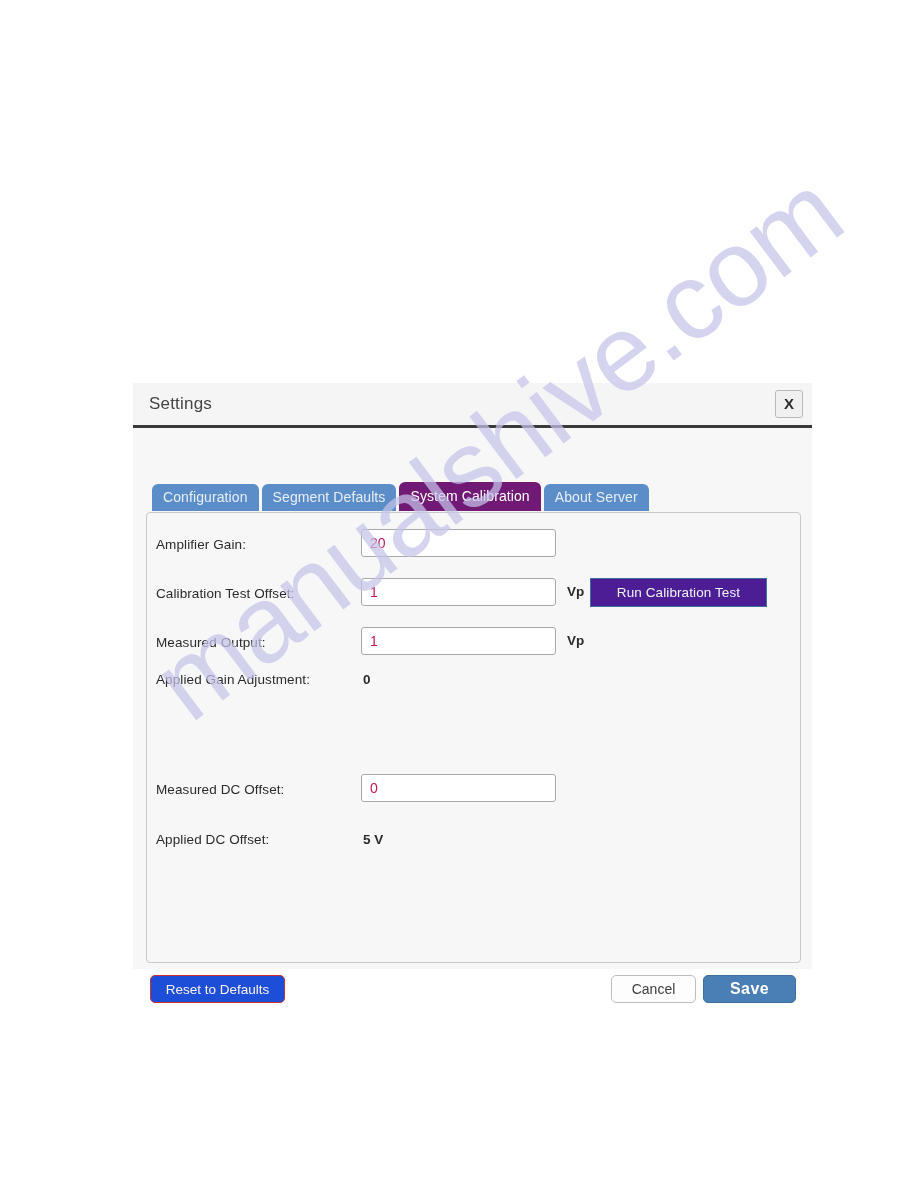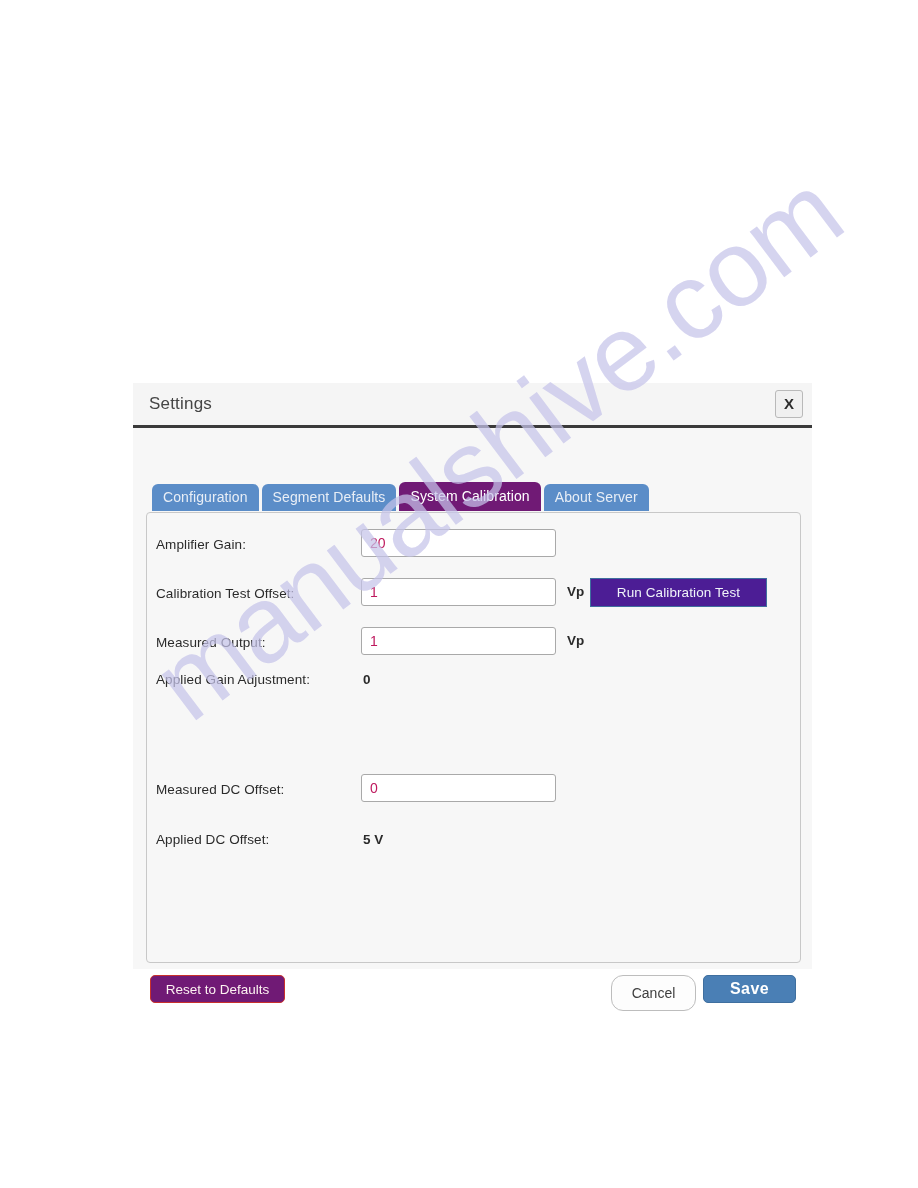--- a/index.html
+++ b/index.html
@@ -215,38 +215,38 @@
     top: 547px;
     width: 655px;
     height: 30px;
   }
   .btn-reset {
     position: absolute;
     left: 4px;
     top: 0;
     width: 135px;
     height: 28px;
-    background: #701a75;
+    background: #1d4ed8;
     border: 1px solid #c9302c;
     border-radius: 5px;
     box-sizing: border-box;
     color: #fdf2f1;
     font-family: "Liberation Sans", sans-serif;
     font-size: 13.5px;
     cursor: pointer;
   }
   .btn-cancel {
     position: absolute;
     right: 105px;
     top: 0;
     width: 85px;
-    height: 36px;
+    height: 28px;
     background: #fdfdfd;
     border: 1px solid #bdbdbd;
-    border-radius: 12px;
+    border-radius: 5px;
     box-sizing: border-box;
     color: #3e3e3e;
     font-family: "Liberation Sans", sans-serif;
     font-size: 14px;
     cursor: pointer;
   }
   .btn-save {
     position: absolute;
     right: 5px;
     top: 0;

